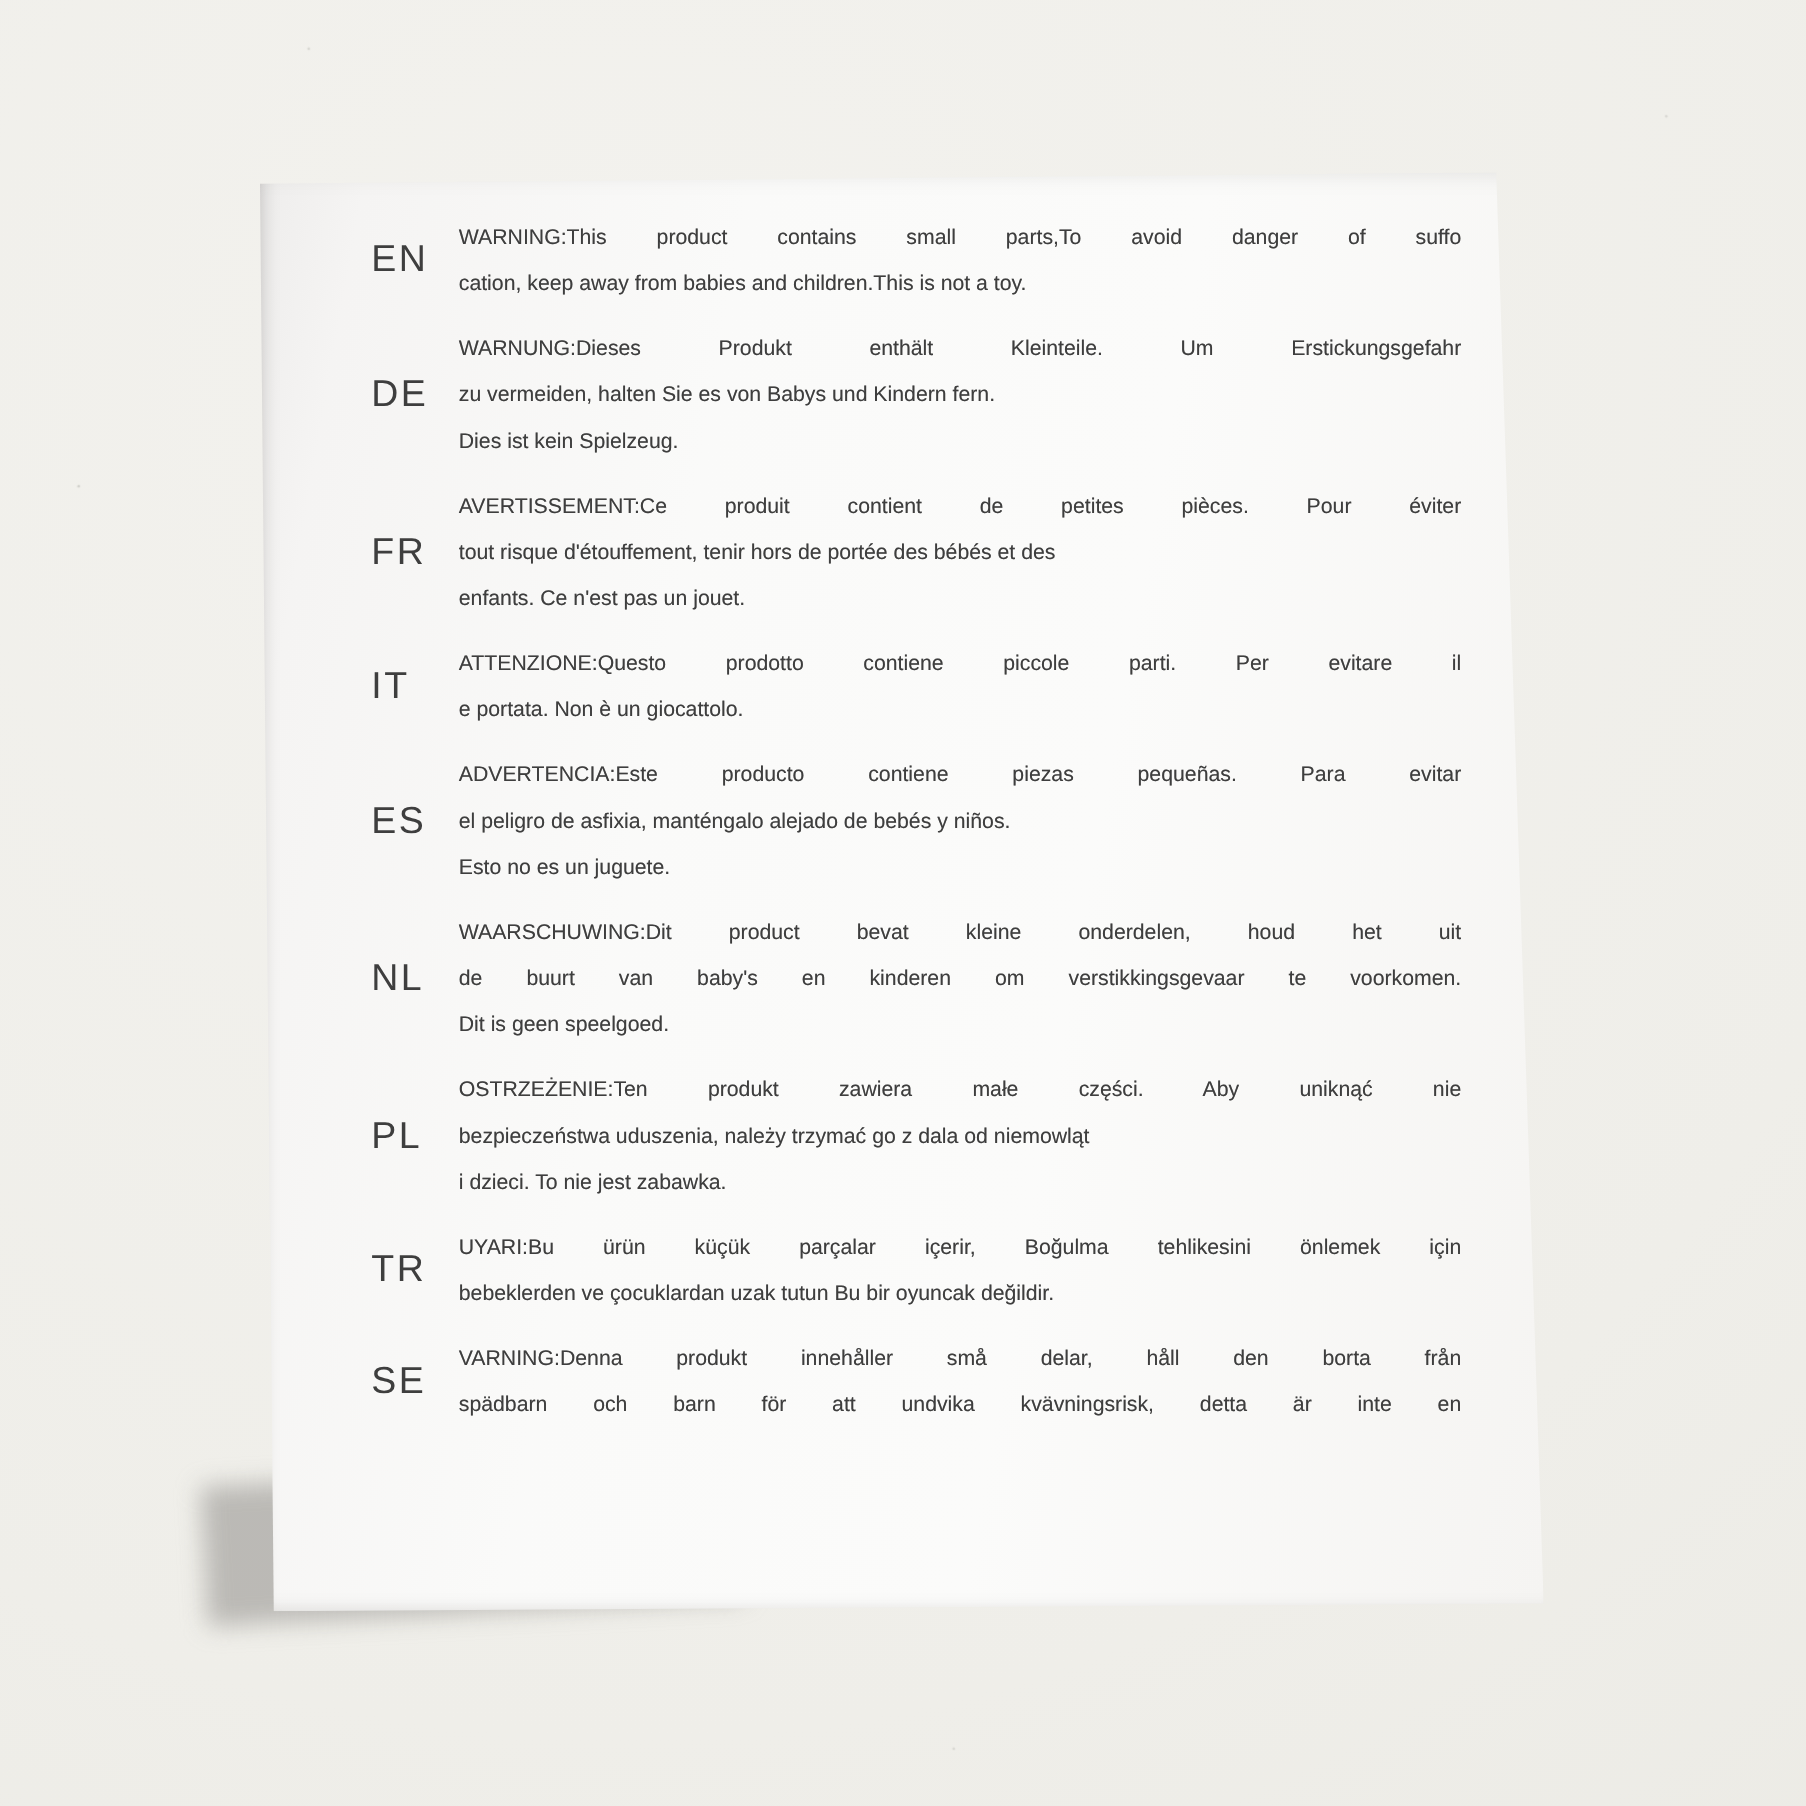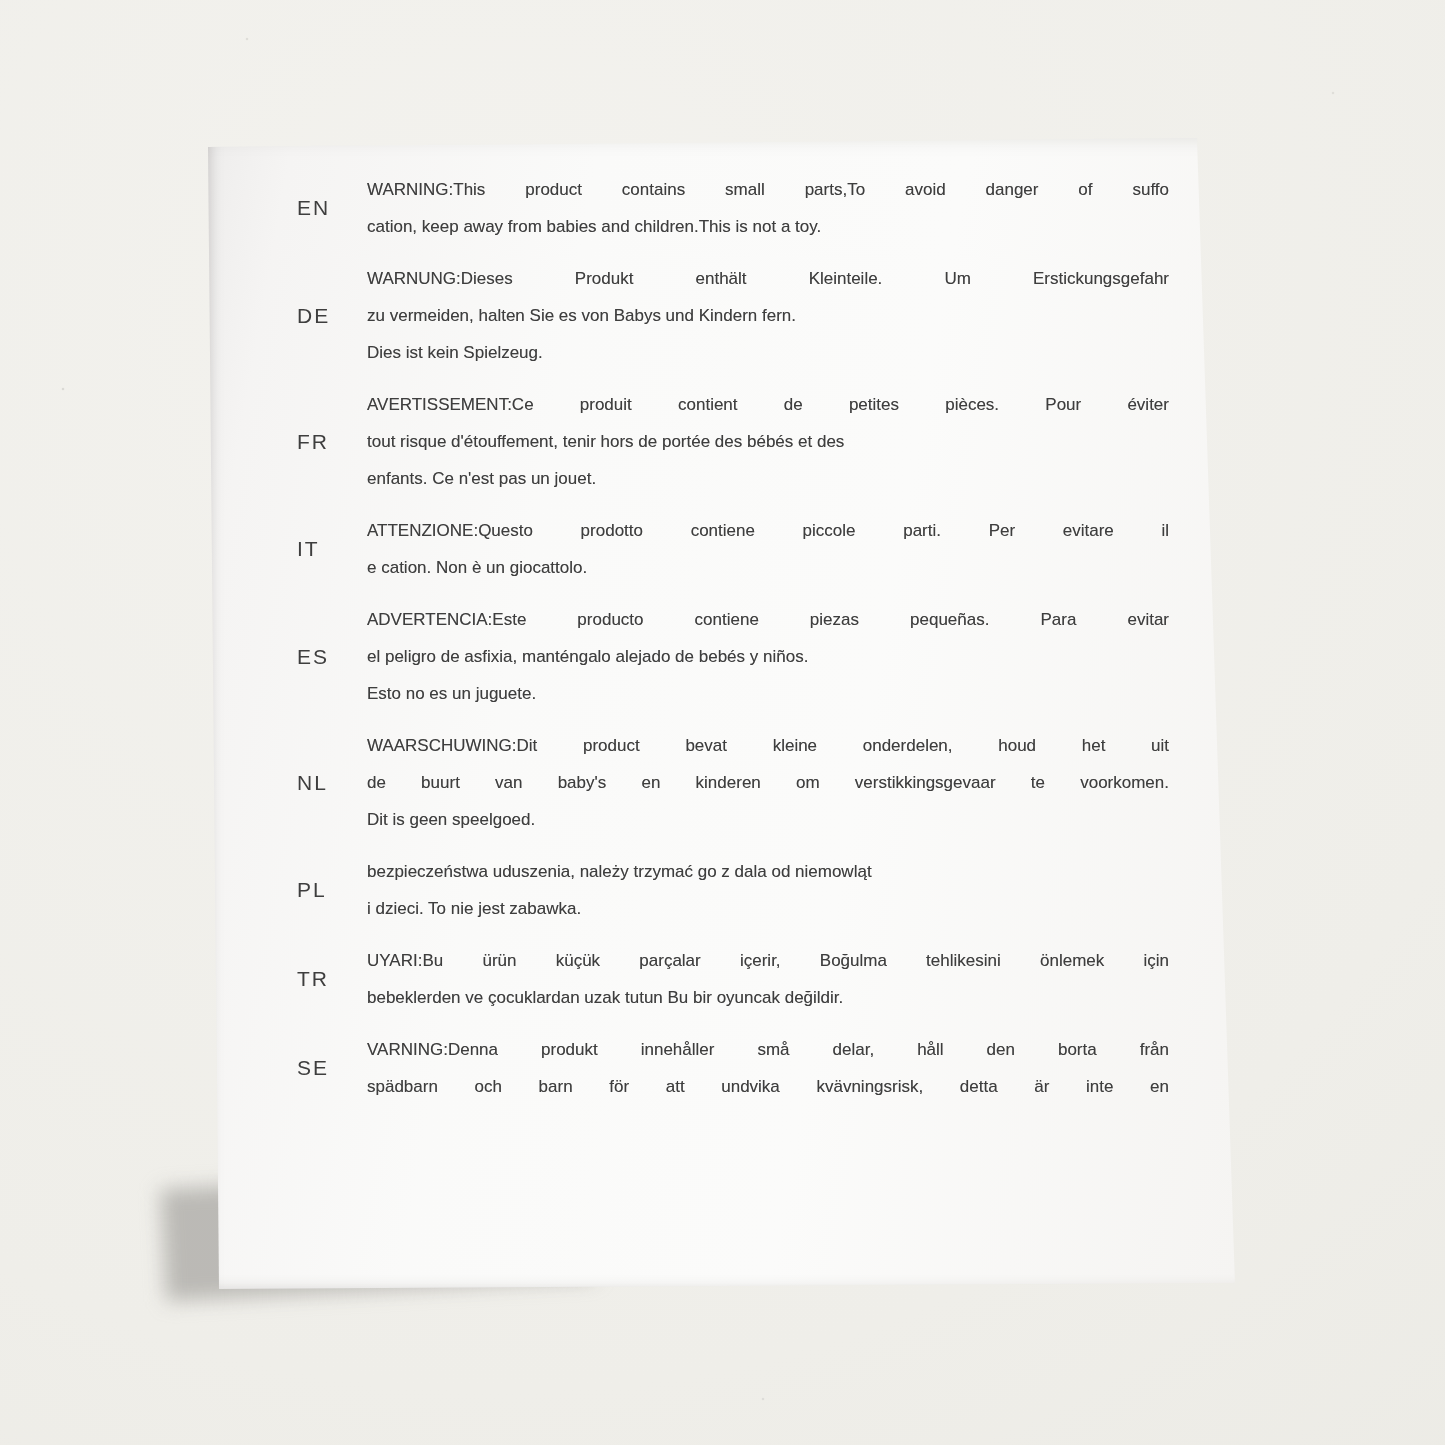--- a/index.html
+++ b/index.html
@@ -63,21 +63,21 @@
     display:flex;
     align-items:center;
     margin-bottom:15px;
   }
   .section:last-child{margin-bottom:0;}
   .code{
     flex:0 0 160px;
     margin-left:-160px;
     padding-left:90px;
     box-sizing:border-box;
-    font-size:21px;
+    font-size:30px;
     letter-spacing:2px;
     color:var(--ink);
   }
   .lines{flex:0 0 802px;}
   .line{
     font-size:17px;
     line-height:37px;
     color:var(--ink);
     text-shadow:0 0 0.5px rgba(62,62,62,.45);
   }
@@ -114,21 +114,21 @@
     <div class="lines">
             <div class="line just">AVERTISSEMENT:Ce produit contient de petites pièces. Pour éviter</div>
             <div class="line">tout risque d'étouffement, tenir hors de portée des bébés et des</div>
             <div class="line">enfants. Ce n'est pas un jouet.</div>
           </div>
   </div>
         <div class="section">
     <div class="code">IT</div>
     <div class="lines">
             <div class="line just">ATTENZIONE:Questo prodotto contiene piccole parti. Per evitare il</div>
-            <div class="line">e cation. Non è un giocattolo.</div>
+            <div class="line">e portata. Non è un giocattolo.</div>
           </div>
   </div>
         <div class="section">
     <div class="code">ES</div>
     <div class="lines">
             <div class="line just">ADVERTENCIA:Este producto contiene piezas pequeñas. Para evitar</div>
             <div class="line">el peligro de asfixia, manténgalo alejado de bebés y niños.</div>
             <div class="line">Esto no es un juguete.</div>
           </div>
   </div>
@@ -136,20 +136,21 @@
     <div class="code">NL</div>
     <div class="lines">
             <div class="line just">WAARSCHUWING:Dit product bevat kleine onderdelen, houd het uit</div>
             <div class="line just">de buurt van baby's en kinderen om verstikkingsgevaar te voorkomen.</div>
             <div class="line">Dit is geen speelgoed.</div>
           </div>
   </div>
         <div class="section">
     <div class="code">PL</div>
     <div class="lines">
+            <div class="line just">OSTRZEŻENIE:Ten produkt zawiera małe części. Aby uniknąć nie</div>
             <div class="line">bezpieczeństwa uduszenia, należy trzymać go z dala od niemowląt</div>
             <div class="line">i dzieci. To nie jest zabawka.</div>
           </div>
   </div>
         <div class="section">
     <div class="code">TR</div>
     <div class="lines">
             <div class="line just">UYARI:Bu ürün küçük parçalar içerir, Boğulma tehlikesini önlemek için</div>
             <div class="line">bebeklerden ve çocuklardan uzak tutun Bu bir oyuncak değildir.</div>
           </div>

